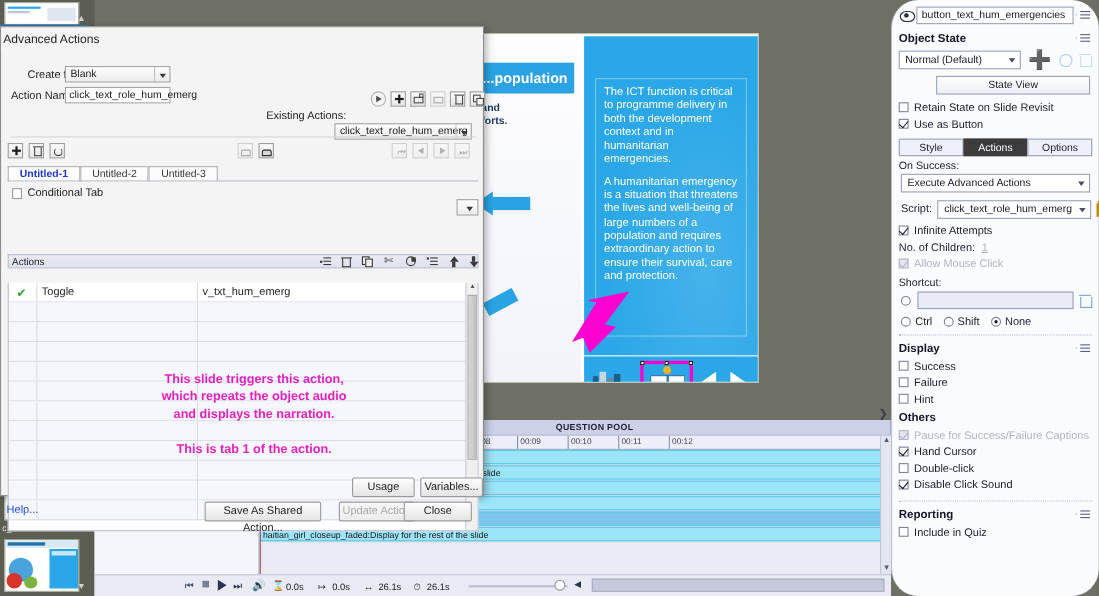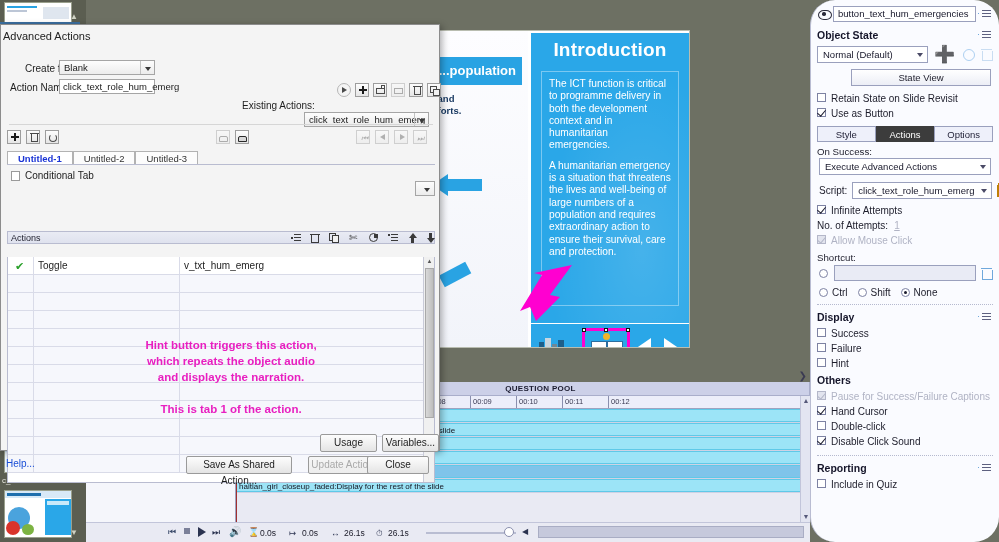--- a/index.html
+++ b/index.html
@@ -291,21 +291,20 @@
     <div class="slide-l">
       <div class="slide-title-left">...population</div>
       <div class="slide-sub">children and<br>itarian efforts.</div>
 
       <div class="blue-arrow" style="left:14px;top:148px;width:36px;height:12px;"></div>
       <div class="abs" style="left:0px;top:143px;width:0;height:0;border-top:11px solid transparent;border-bottom:11px solid transparent;border-right:16px solid #29a3e3;"></div>
       <div class="blue-arrow" style="left:8px;top:237px;width:30px;height:13px;transform:rotate(-28deg);"></div>
     </div>
 
     <div class="right-panel-blue">
-      <div class="intro-h">Introduction</div>
       <div class="intro-box">
         <p>The ICT function is critical to programme delivery in both the development context and in humanitarian emergencies.</p>
         <p>A humanitarian emergency is a situation that threatens the lives and well-being of large numbers of a population and requires extraordinary action to ensure their survival, care and protection.</p>
       </div>
     </div>
 
     <div class="navstrip">
 
       <div class="abs" style="left:8px;top:12px;width:26px;height:26px;">
         <div class="abs" style="left:0;top:6px;width:5px;height:20px;background:#1e5f8a;"></div>
@@ -503,21 +502,21 @@
       <i class="caret"></i>
     </span>
     <span class="folder"></span>
   </div>
 
   <div class="ck" style="margin-top:4px;">
     <span class="box on"></span>
     <span>Infinite Attempts</span>
   </div>
   <div style="display:flex;gap:6px;padding:2px 6px;">
-    <span>No. of Attempts:</span>
+    <span>No. of Children:</span>
     <span class="dis-txt" style="text-decoration:underline;">1</span>
   </div>
   <div class="ck">
     <span class="box on dis"></span>
     <span class="dis-txt">Allow Mouse Click</span>
   </div>
 
   <div class="lbl">Shortcut:</div>
   <div style="display:flex;align-items:center;gap:6px;padding:1px 8px;">
     <span class="radio"></span>
@@ -786,21 +785,21 @@
         <div class="gc1"></div>
         <div class="gc2"></div>
         <div class="gc3"></div>
       </div>
     <div class="gr alt" style="top:198px;">
         <div class="gc1"></div>
         <div class="gc2"></div>
         <div class="gc3"></div>
       </div>
 
-    <div class="note" style="top:80px;">Hint button triggers this action,</div>
+    <div class="note" style="top:80px;">This slide triggers this action,</div>
     <div class="note" style="top:96px;">which repeats the object audio</div>
     <div class="note" style="top:112px;">and displays the narration.</div>
     <div class="note" style="top:144px;">This is tab 1 of the action.</div>
 
     <div class="vscroll">
       <div style="position:absolute;left:1px;top:0;width:9px;height:9px;text-align:center;font-size:6px;color:#555;line-height:9px;">▲</div>
       <div class="vthumb"></div>
     </div>
   </div>
 

